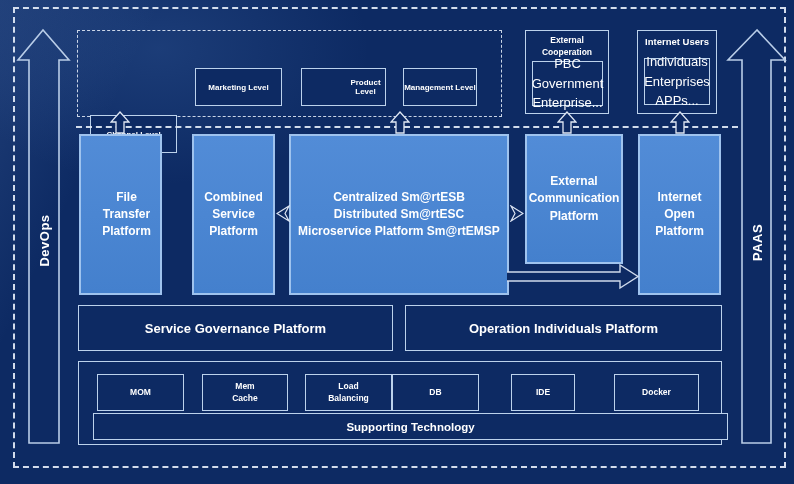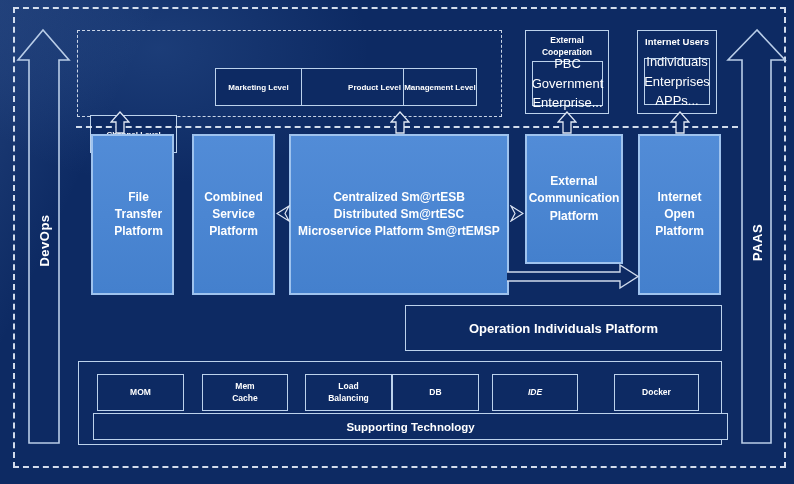--- a/index.html
+++ b/index.html
@@ -44,24 +44,24 @@
 
 <div class="stage">
 
   <div class="abs outer-dashed" style="left:13px; top:7px; width:773px; height:461px;"></div>
 
   <div class="abs dashed-box" style="left:77px; top:30px; width:425px; height:87px;"></div>
 
   <div class="abs box-dark" style="left:90px; top:68px; width:87px; height:38px;margin-top:47px;">
     <span class="lvl-label">Channel Level</span>
   </div>
-  <div class="abs box-dark" style="left:195px; top:68px; width:87px; height:38px;margin-left:20px;">
+  <div class="abs box-dark" style="left:195px; top:68px; width:87px; height:38px;">
     <span class="lvl-label">Marketing Level</span>
   </div>
-  <div class="abs box-dark" style="left:301px; top:68px; width:103px; height:38px;padding-left:44px;">
+  <div class="abs box-dark" style="left:301px; top:68px; width:85px; height:38px;padding-left:44px;">
     <span class="lvl-label">Product Level</span>
   </div>
   <div class="abs box-dark" style="left:403px; top:68px; width:74px; height:38px;">
     <span class="lvl-label">Management Level</span>
   </div>
 
   <div class="abs box-dark" style="left:525px; top:30px; width:84px; height:84px; align-items:flex-start;">
     <span class="grp-title pre" style="font-size:8.5px; line-height:1.45; margin-top:3px;">External
 Cooperation</span>
   </div>
@@ -87,21 +87,21 @@
   <svg class="abs" style="left:390px; top:111px;" width="20" height="23" viewBox="0 0 20 23">
     <polygon points="10,1 1,11 6,11 6,22 14,22 14,11 19,11" fill="#0d2a63" stroke="#e0e8f4" stroke-width="1.3"></polygon>
   </svg>
   <svg class="abs" style="left:557px; top:111px;" width="20" height="23" viewBox="0 0 20 23">
     <polygon points="10,1 1,11 6,11 6,22 14,22 14,11 19,11" fill="#0d2a63" stroke="#e0e8f4" stroke-width="1.3"></polygon>
   </svg>
   <svg class="abs" style="left:670px; top:111px;" width="20" height="23" viewBox="0 0 20 23">
     <polygon points="10,1 1,11 6,11 6,22 14,22 14,11 19,11" fill="#0d2a63" stroke="#e0e8f4" stroke-width="1.3"></polygon>
   </svg>
 
-  <div class="abs box-blue" style="left:91px; top:134px; width:83px; height:161px;padding-left:12px;">
+  <div class="abs box-blue" style="left:79px; top:134px; width:83px; height:161px;padding-left:12px;">
     <span class="plat-label pre">File
 Transfer
 Platform</span>
   </div>
   <div class="abs box-blue" style="left:192px; top:134px; width:83px; height:161px;">
     <span class="plat-label pre">Combined
 Service
 Platform</span>
   </div>
   <div class="abs box-blue" style="left:289px; top:134px; width:220px; height:161px;">
@@ -124,41 +124,44 @@
     <polygon points="1,8.5 13,1 9,8.5 13,16" fill="#0d2a63" stroke="#dce4f2" stroke-width="1.2"></polygon>
   </svg>
   <svg class="abs" style="left:508px; top:205px;" width="16" height="17" viewBox="0 0 16 17">
     <polygon points="15,8.5 3,1 7,8.5 3,16" fill="#0d2a63" stroke="#dce4f2" stroke-width="1.2"></polygon>
   </svg>
 
   <svg class="abs" style="left:507px; top:263px;" width="133" height="27" viewBox="0 0 133 27">
     <path d="M0,9 H113 V2 L131,13.5 L113,25 V18 H0" fill="#0d2a63" stroke="#cfdaec" stroke-width="1.4"></path>
   </svg>
 
+  <div class="abs box-dark" style="left:78px; top:305px; width:315px; height:46px;">
+    <span class="gov-label">Service Governance Platform</span>
+  </div>
   <div class="abs box-dark" style="left:405px; top:305px; width:317px; height:46px;">
     <span class="gov-label">Operation Individuals Platform</span>
   </div>
 
   <div class="abs box-dark" style="left:78px; top:361px; width:644px; height:84px;"></div>
 
   <div class="abs box-dark" style="left:97px; top:374px; width:87px; height:37px;">
     <span class="tech-label pre">MOM</span>
   </div>
   <div class="abs box-dark" style="left:202px; top:374px; width:86px; height:37px;">
     <span class="tech-label pre">Mem
 Cache</span>
   </div>
   <div class="abs box-dark" style="left:305px; top:374px; width:87px; height:37px;">
     <span class="tech-label pre">Load
 Balancing</span>
   </div>
   <div class="abs box-dark" style="left:392px; top:374px; width:87px; height:37px;">
     <span class="tech-label pre">DB</span>
   </div>
-  <div class="abs box-dark" style="left:492px; top:374px; width:86px; height:37px;font-style:italic;">
+  <div class="abs box-dark" style="left:511px; top:374px; width:64px; height:37px;">
     <span class="tech-label pre">IDE</span>
   </div>
   <div class="abs box-dark" style="left:614px; top:374px; width:85px; height:37px;">
     <span class="tech-label pre">Docker</span>
   </div>
 
   <div class="abs box-dark" style="left:93px; top:413px; width:635px; height:27px;">
     <span class="sup-label">Supporting Technology</span>
   </div>
 

